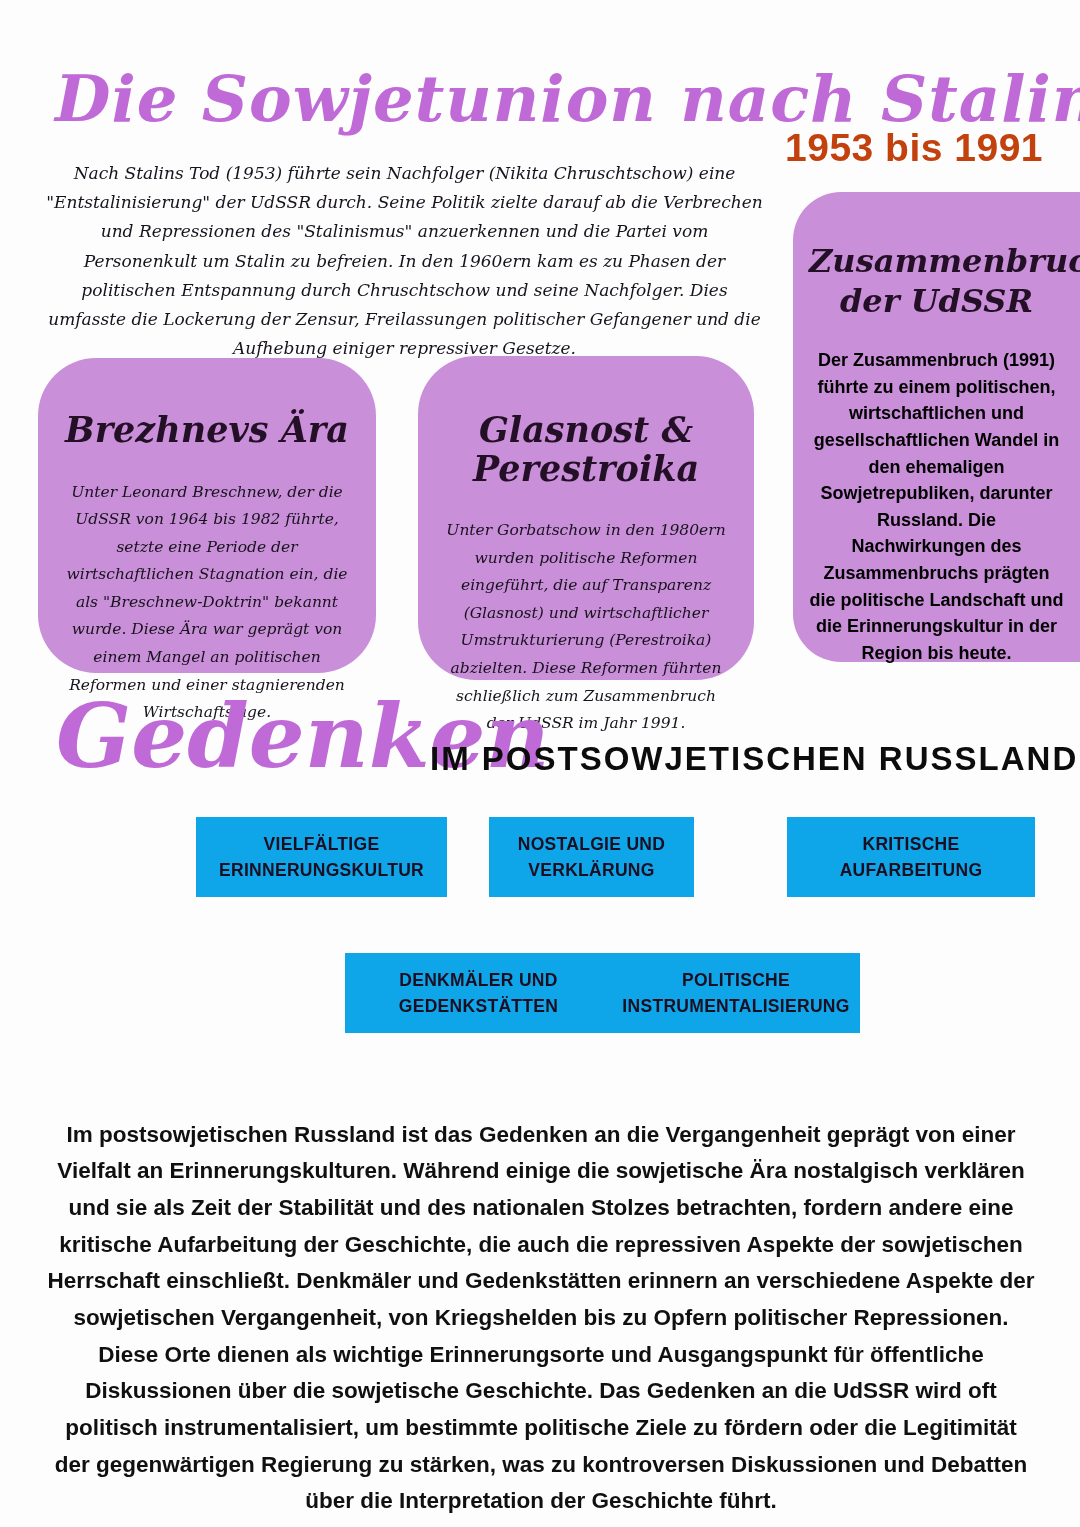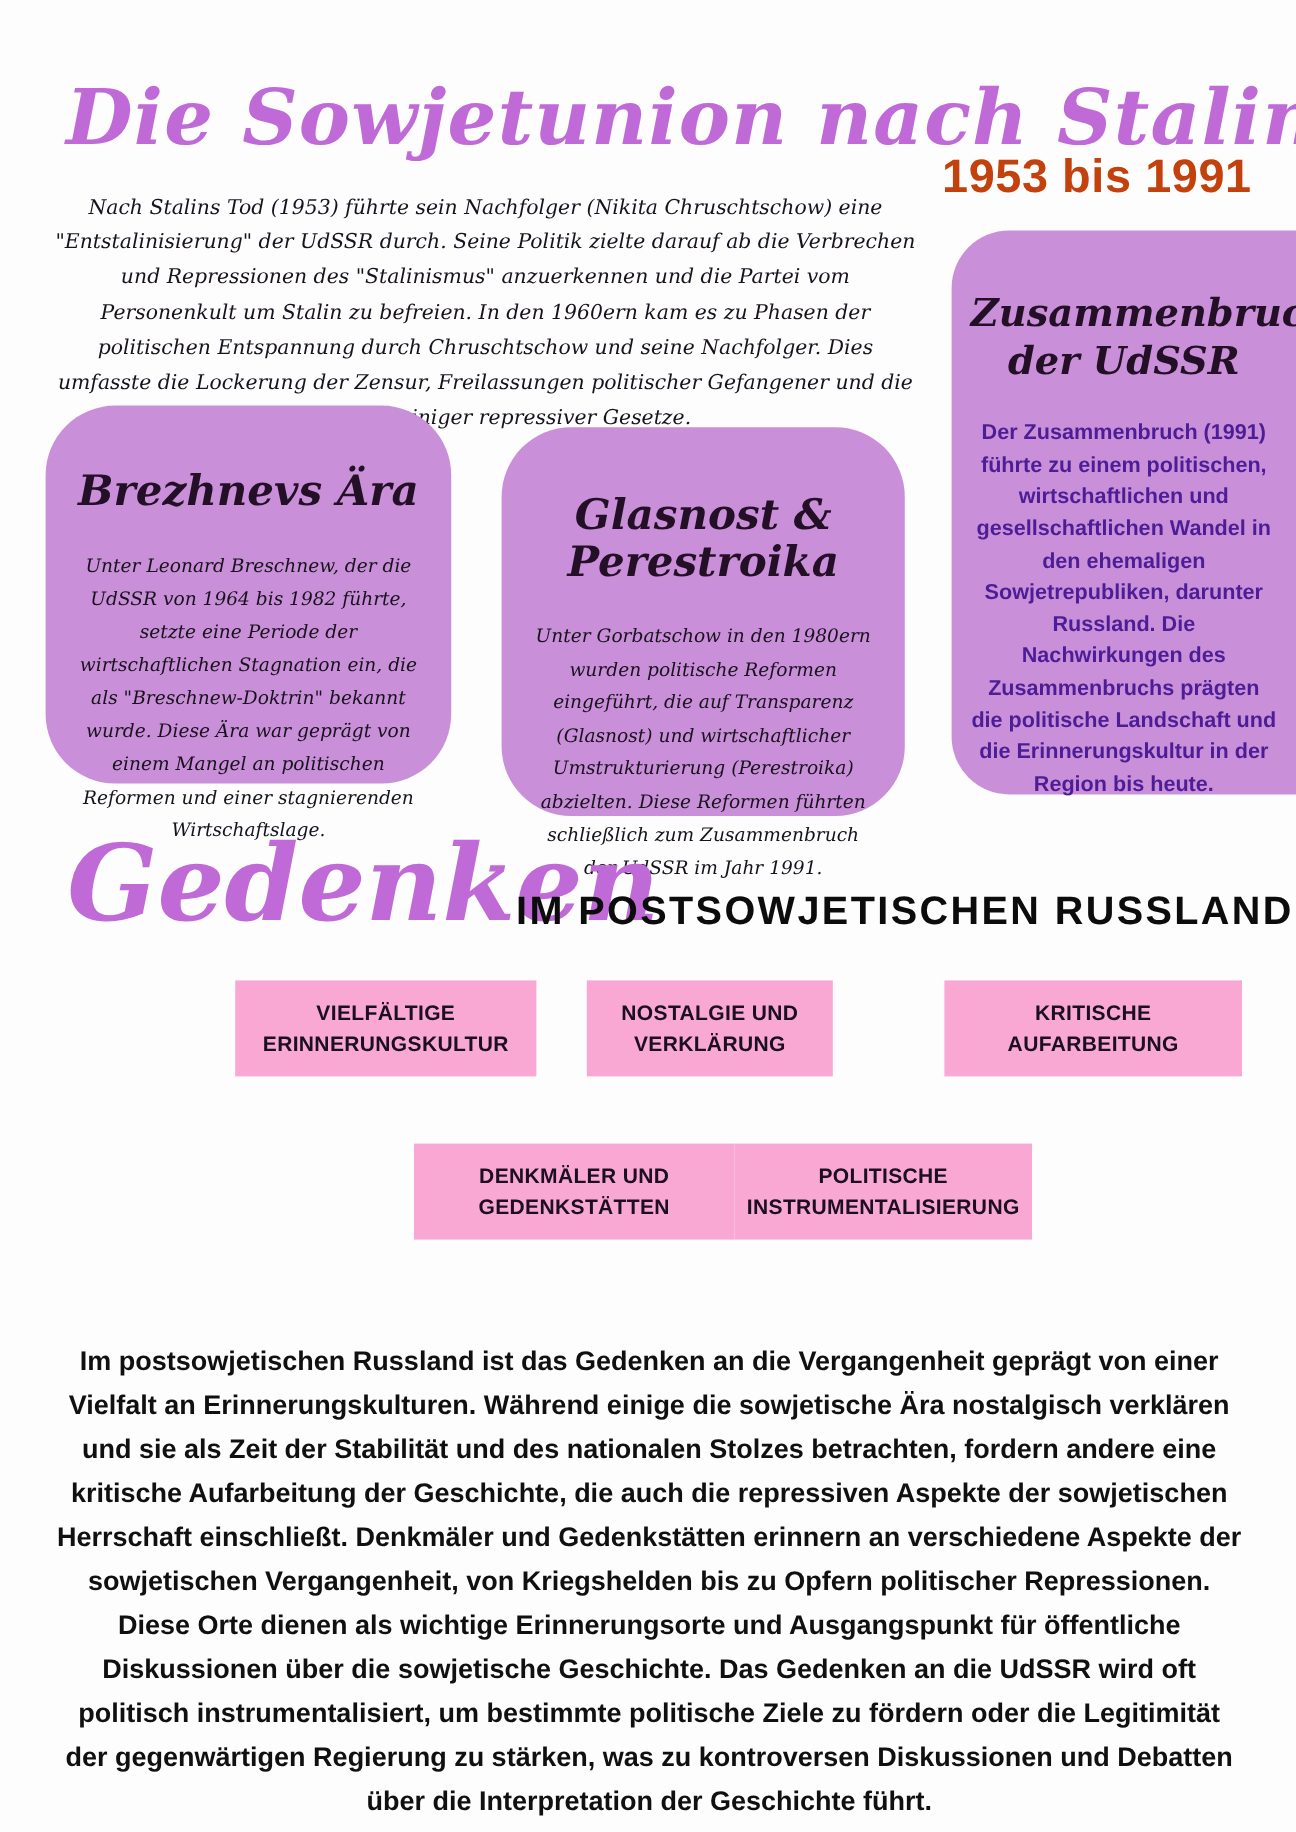--- a/index.html
+++ b/index.html
@@ -39,42 +39,42 @@
   .date-range{
     position:absolute;left:785px;top:126px;width:260px;
     font-size:39px;font-weight:bold;color:#c2410c;
     letter-spacing:0.5px;white-space:nowrap;
   }
   
   .card{
     position:absolute;background:#c98fd9;
     box-sizing:border-box;text-align:center;
   }
-  .card-brezhnev{left:38px;top:338px;width:338px;height:315px;border-radius:58px;padding:24px 18px 16px;}
+  .card-brezhnev{left:38px;top:358px;width:338px;height:315px;border-radius:58px;padding:24px 18px 16px;}
   .card-glasnost{left:418px;top:356px;width:336px;height:324px;border-radius:58px;padding:26px 28px 0;}
   .card-collapse{left:793px;top:192px;width:287px;height:470px;border-radius:48px 0 0 48px;padding:22px 16px 0;}
   .card-title{font-size:35px;line-height:1.1;}
   .card-title-collapse{font-size:32px;line-height:1.25;white-space:pre-line;}
   .card-body-hand{margin-top:16px;font-size:15.5px;line-height:1.78;}
   .card-body-bold{
     margin-top:18px;font-size:18px;font-weight:bold;line-height:1.48;
-    color:#4c1d95;font-family:"Liberation Sans",sans-serif;
+    color:#000000;font-family:"Liberation Sans",sans-serif;
   }
   
   .gedenken-script{
     position:absolute;left:56px;top:692px;
     font-size:88px;line-height:1;
   }
   .gedenken-heading{
     position:absolute;left:430px;top:740px;width:620px;
     font-size:33px;font-weight:bold;color:#0c0c0c;
     letter-spacing:2px;white-space:nowrap;
   }
   .tag{
-    position:absolute;height:80px;background:#f9a8d4;
+    position:absolute;height:80px;background:#0ea5e9;
     display:flex;align-items:center;justify-content:center;
     text-align:center;font-weight:bold;font-size:17.5px;line-height:1.5;
     color:#1c0f22;white-space:pre-line;letter-spacing:0.3px;
   }
   .tag-r1-1{left:196px;top:817px;width:251px;}
   .tag-r1-2{left:489px;top:817px;width:205px;}
   .tag-r1-3{left:787px;top:817px;width:248px;}
   .tag-r2-1{left:345px;top:953px;width:267px;}
   .tag-r2-2{left:612px;top:953px;width:248px;}
   

